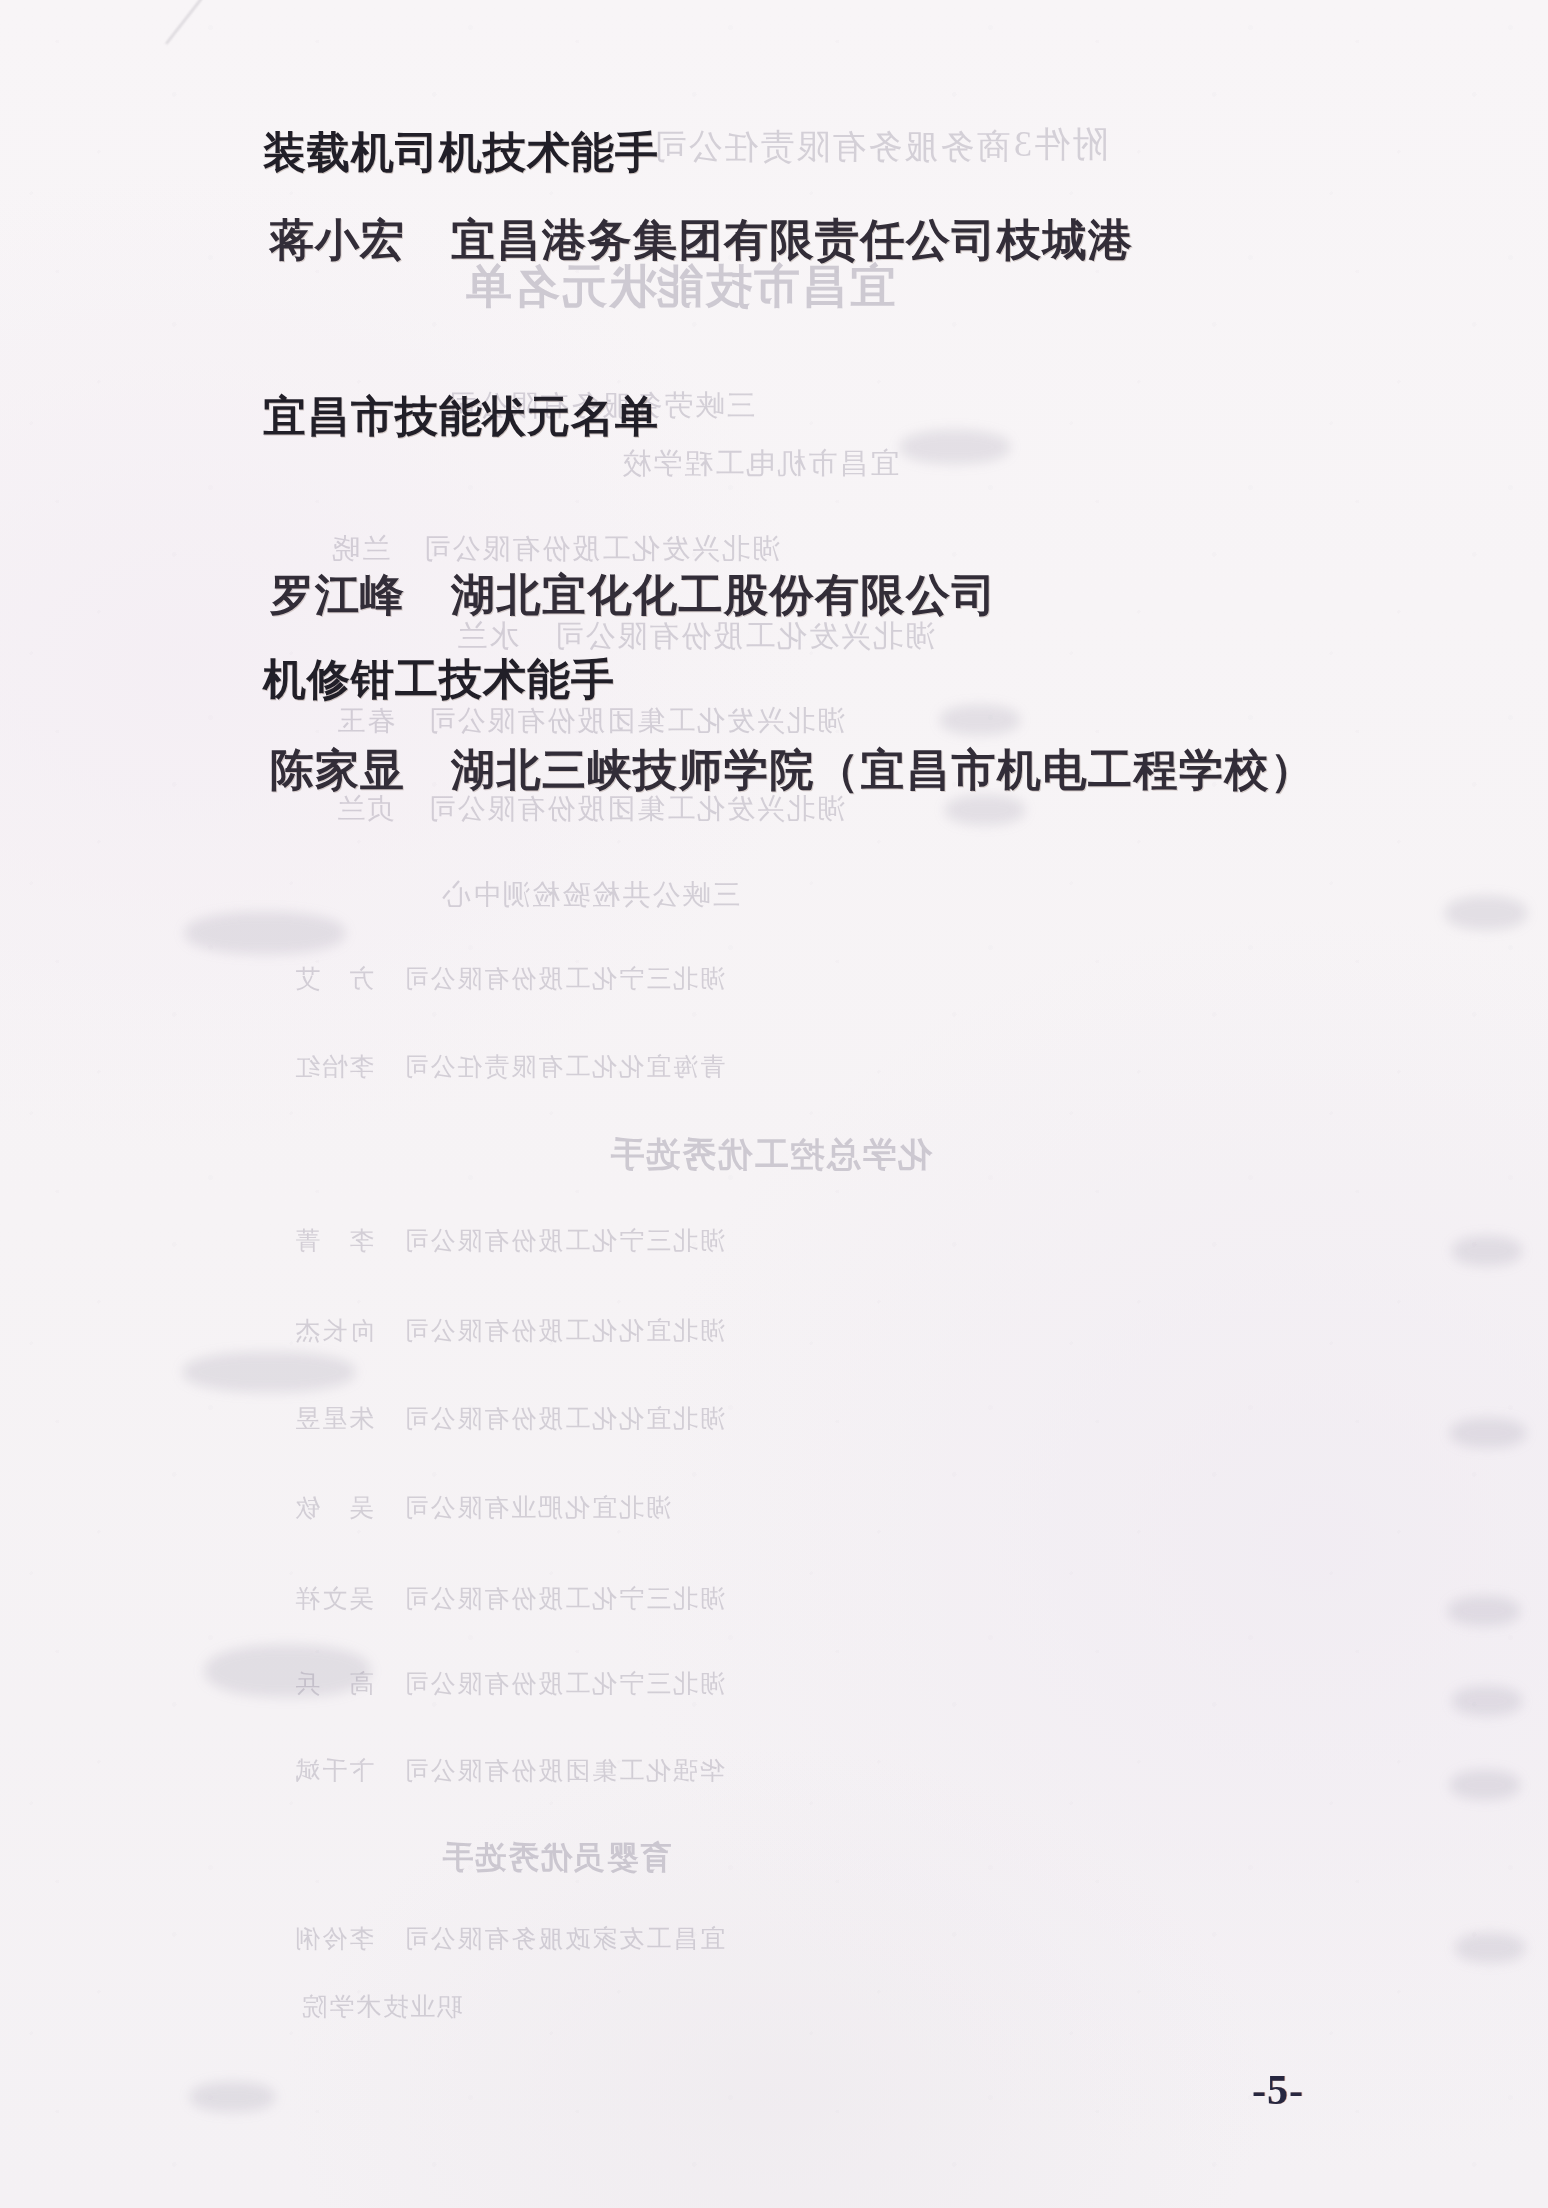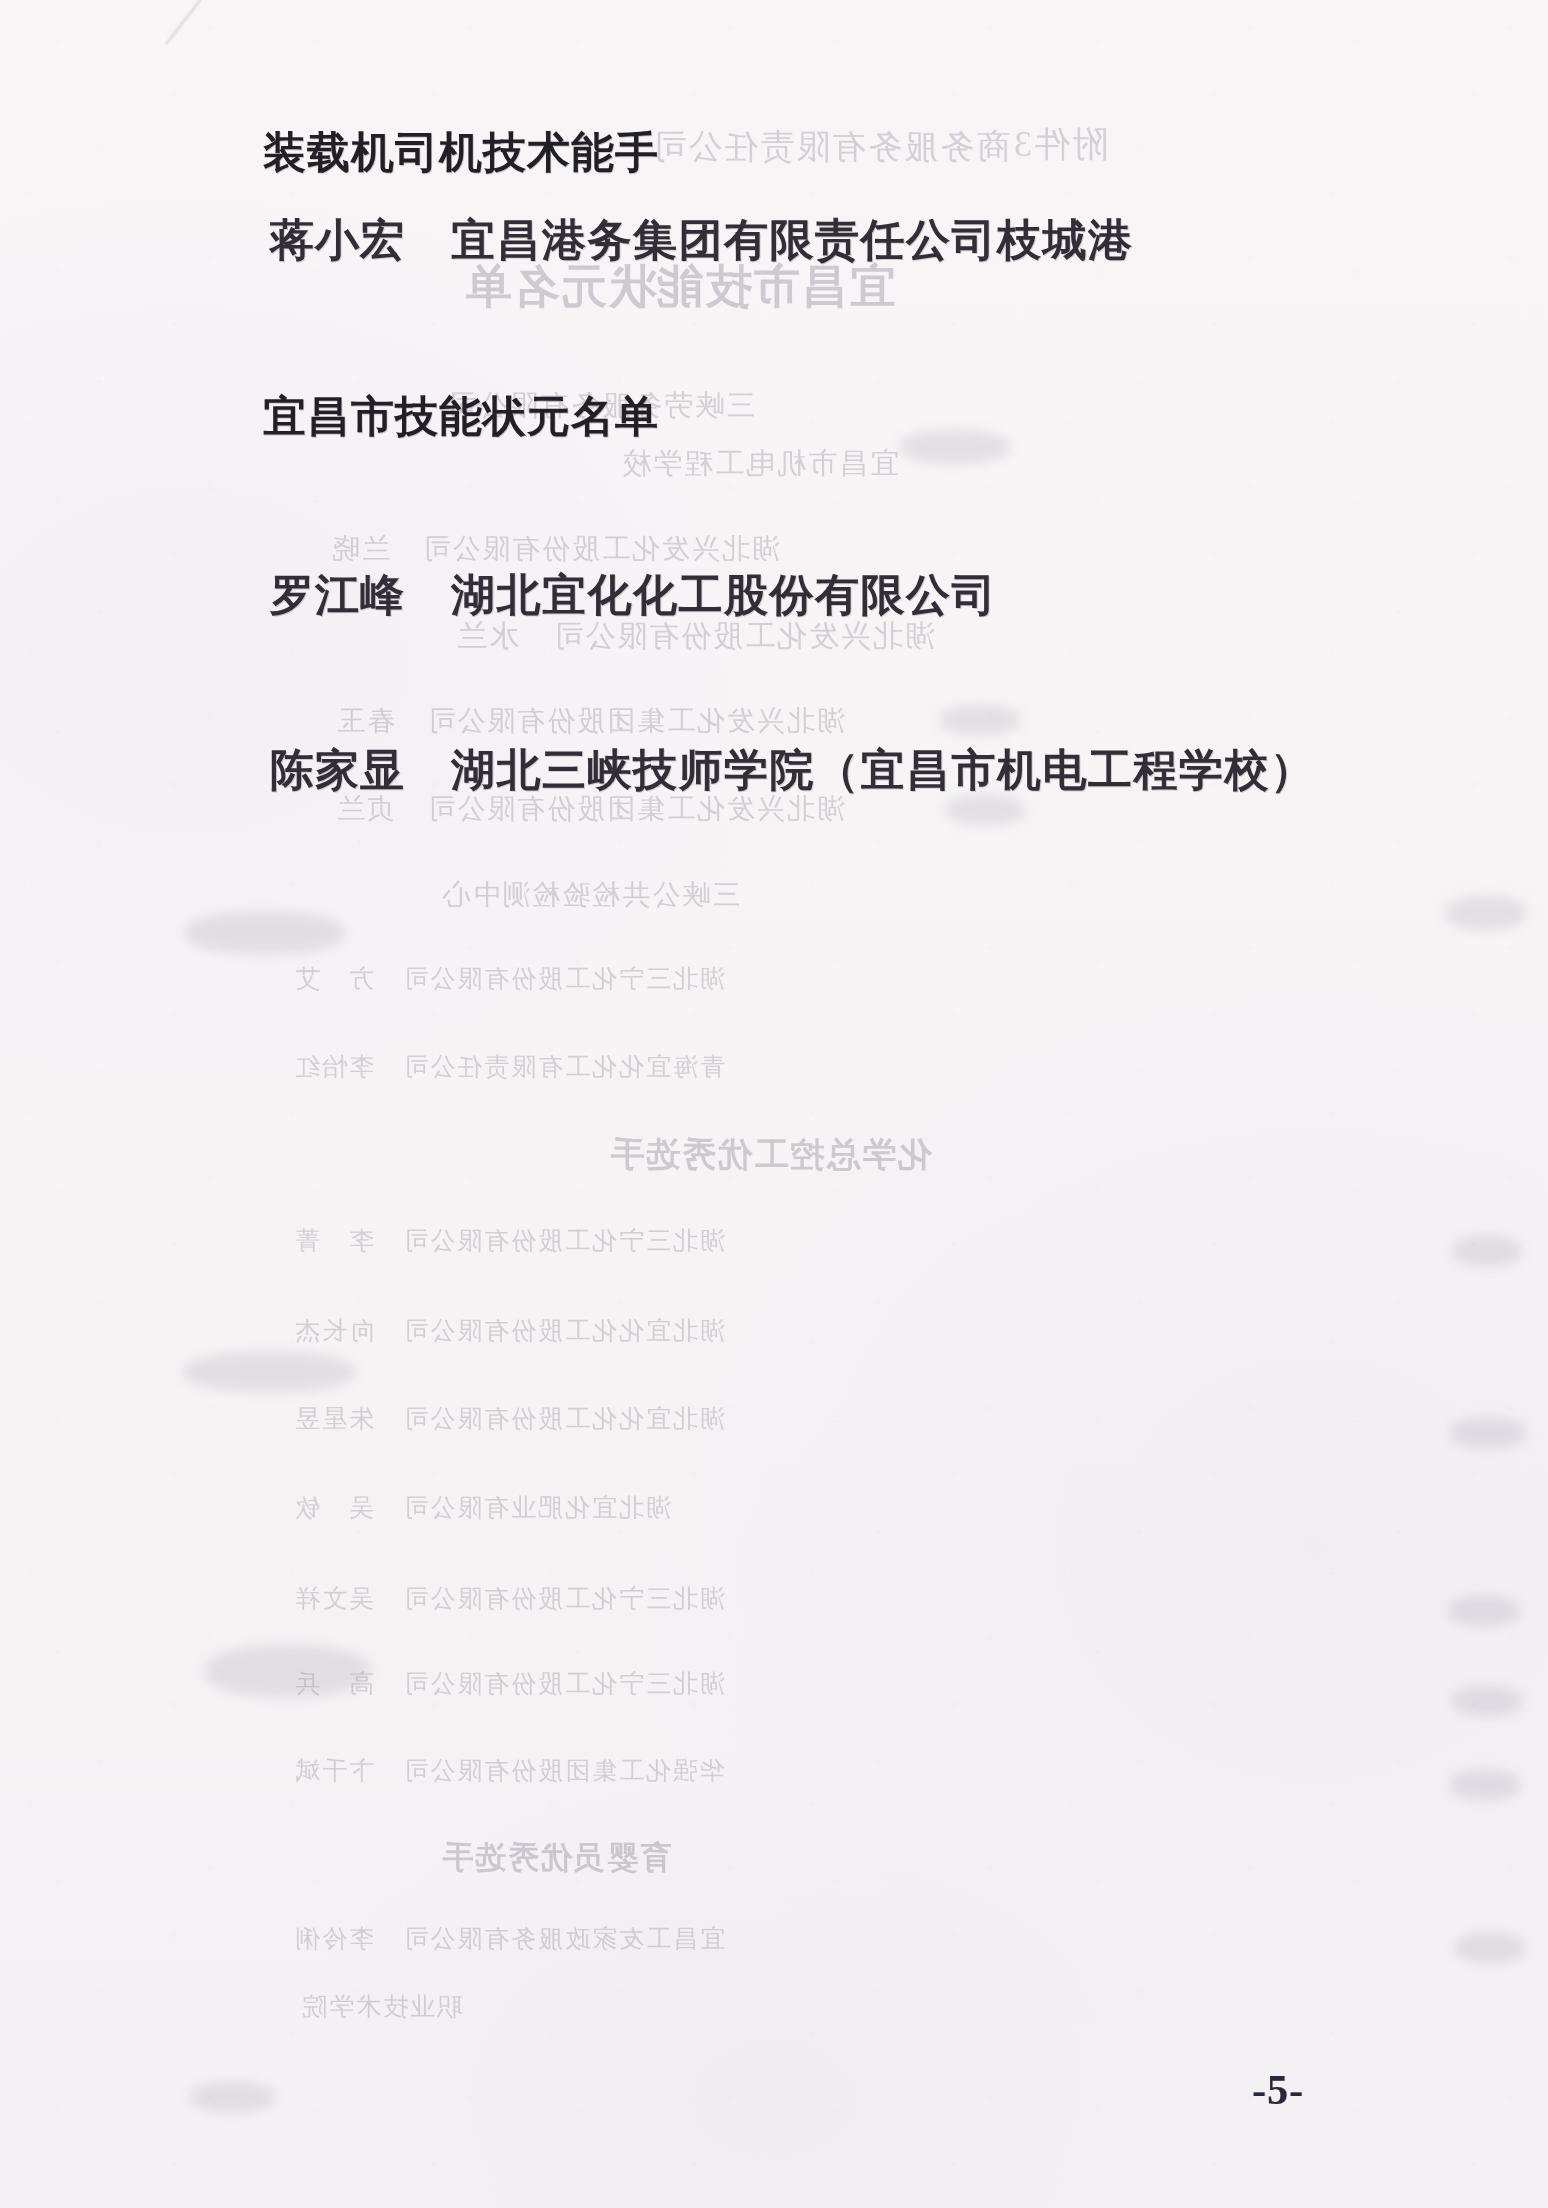--- a/index.html
+++ b/index.html
@@ -124,20 +124,21 @@
     </div>
 
 
     <div class="sec-heading" style="top:388px">宜昌市技能状元名单</div>
 
 
     <div class="entry" style="top:566px">
       <span class="name">罗江峰</span><span class="org">湖北宜化化工股份有限公司</span>
     </div>
 
+    <div class="sec-heading" style="top:651px">机修钳工技术能手</div>
 
     <div class="entry" style="top:741px">
       <span class="name">陈家显</span><span class="org">湖北三峡技师学院（宜昌市机电工程学校）</span>
     </div>
 
 
     <div class="page-number">-5-</div>
   </div>
 </div>
 

